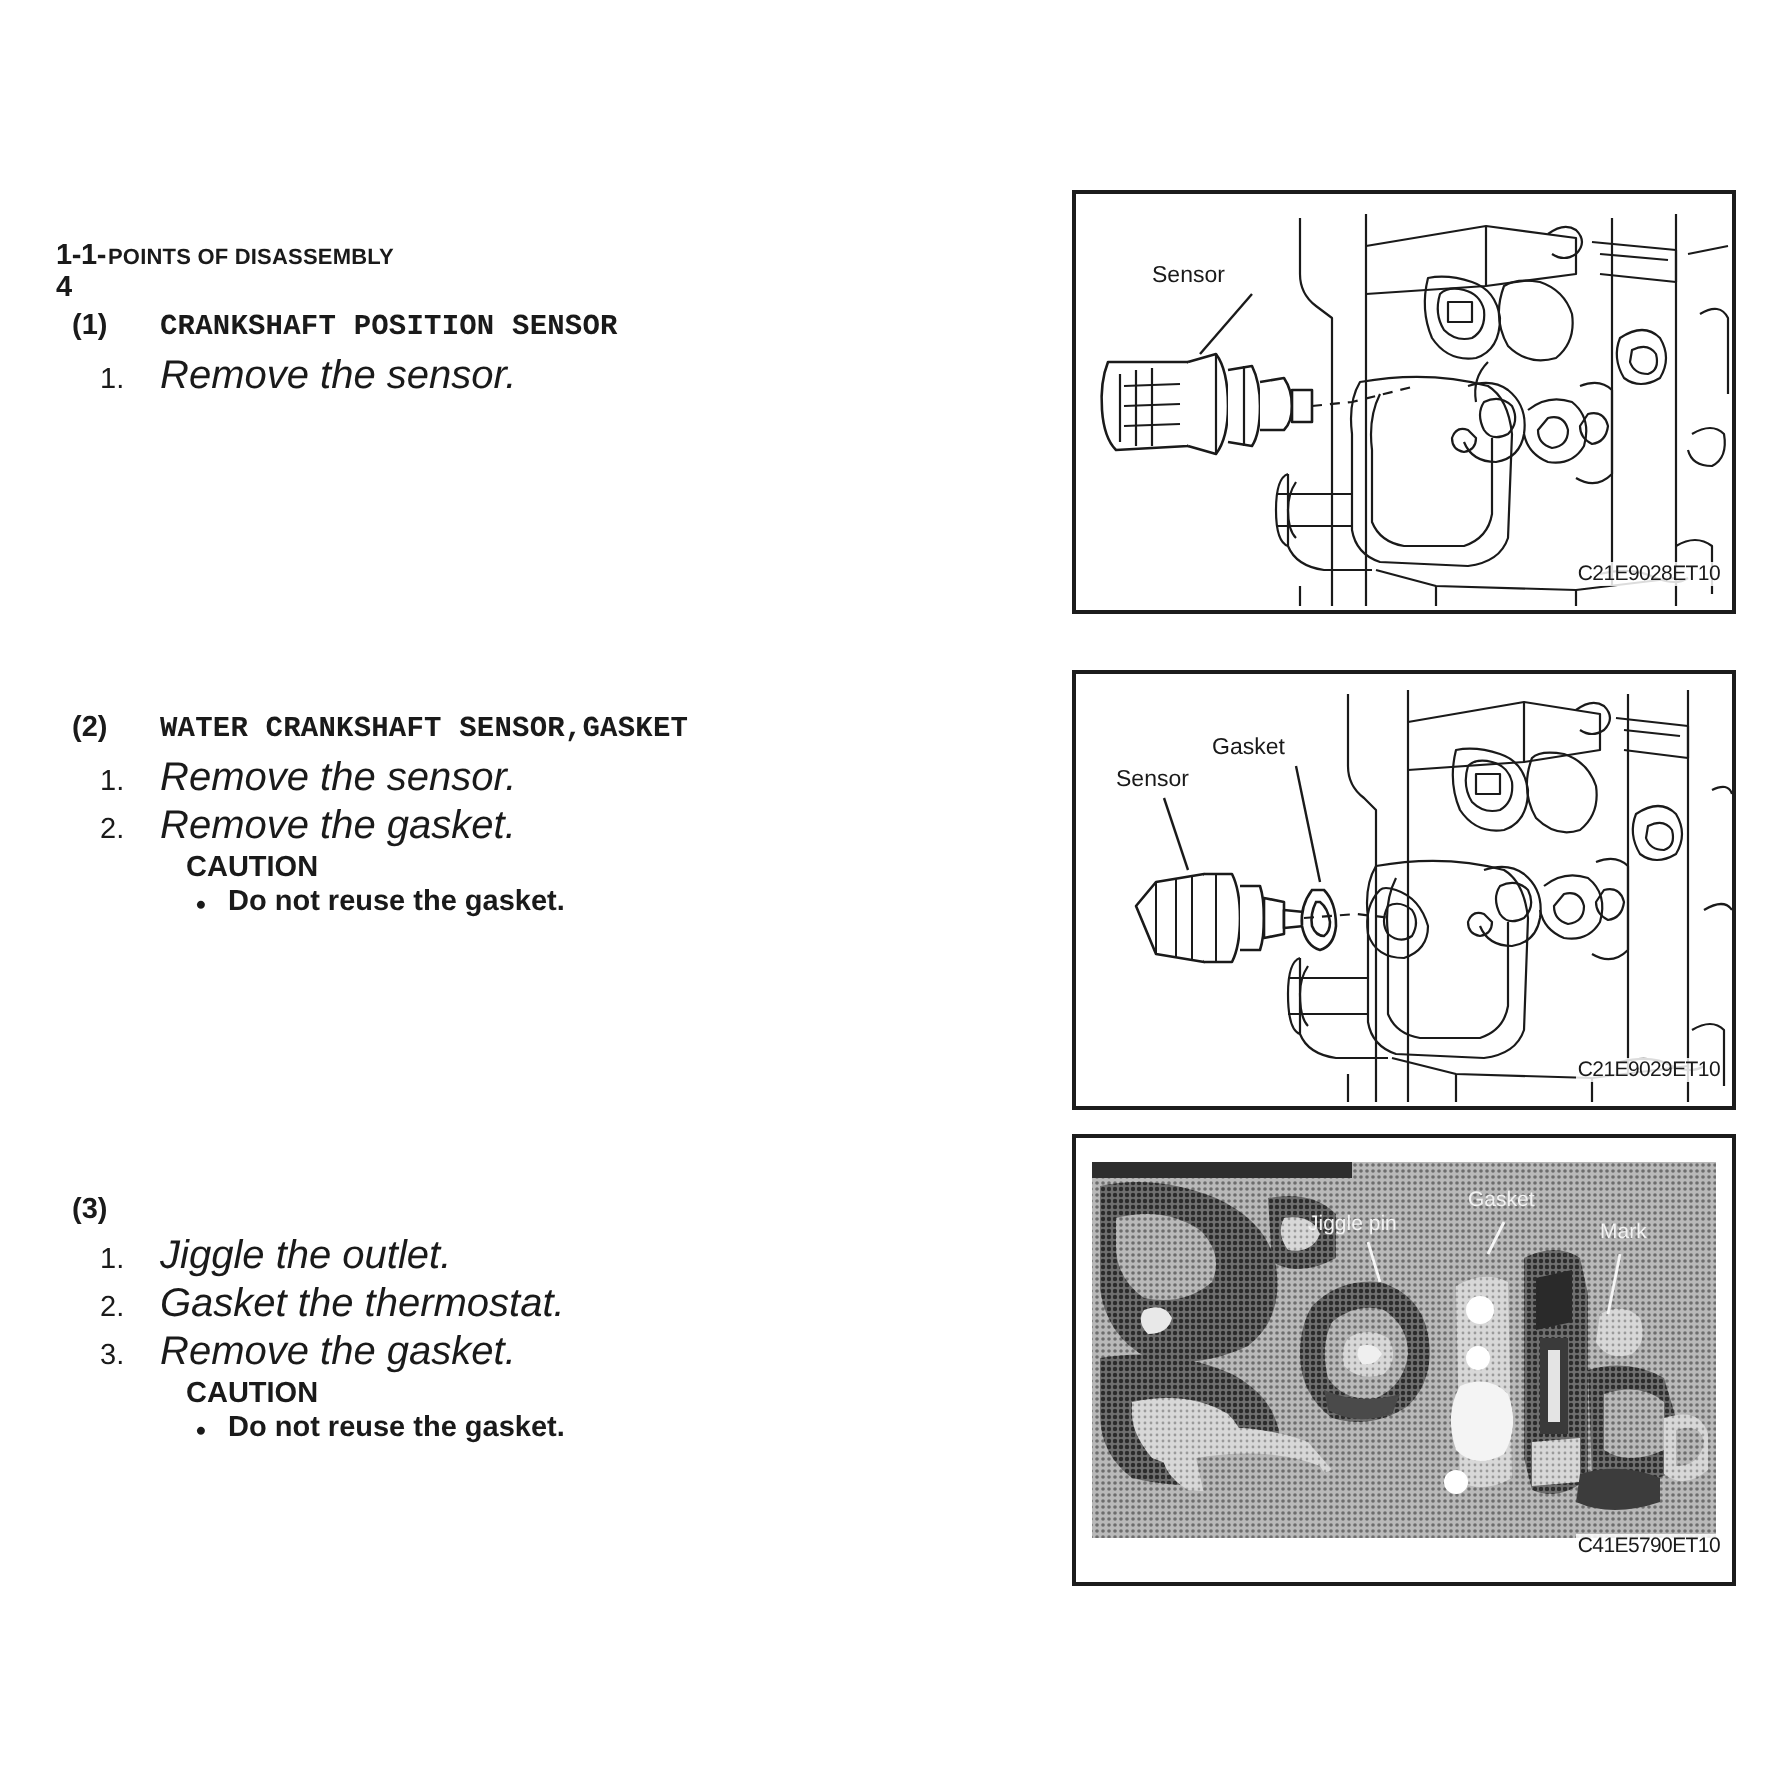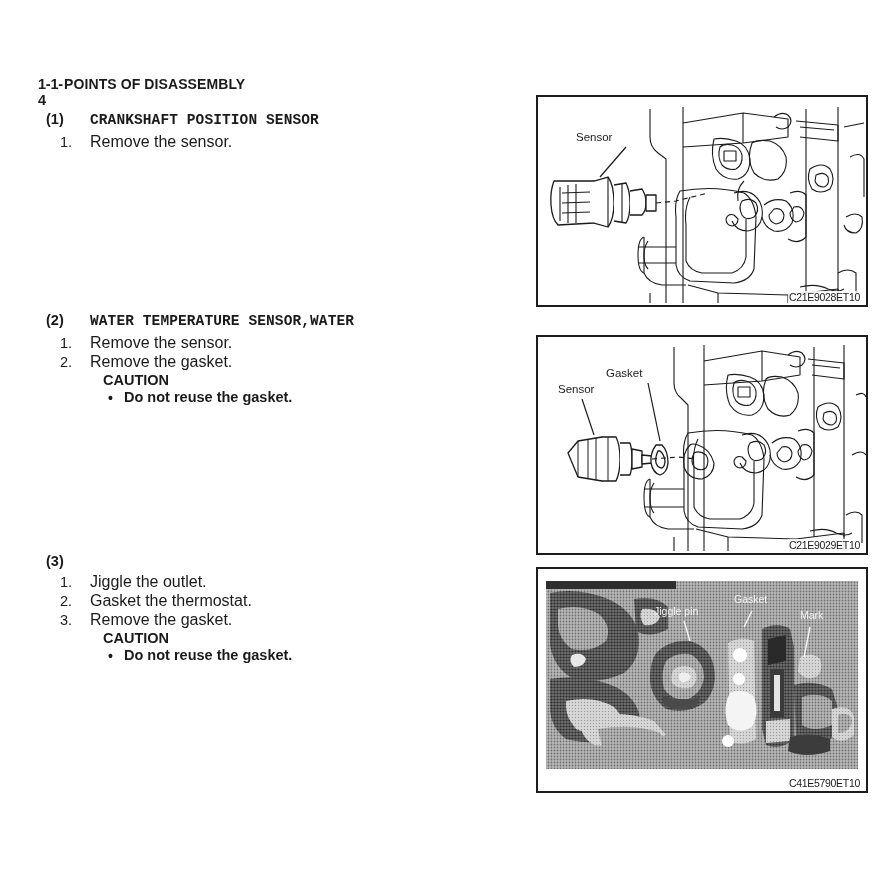--- a/index.html
+++ b/index.html
@@ -18,39 +18,39 @@
   }
 
   
   .text-col {
     position: absolute;
     left: 0;
     top: 0;
     width: 520px;
     height: 892px;
   }
-  .sec { position: absolute; left: 12px; width: 510px; }
+  .sec { position: absolute; left: 2px; width: 510px; margin-top: 44px; }
   .sec-1 { top: 76px; }
   .sec-2 { top: 312px; }
   .sec-3 { top: 553px; }
 
   .row { display: flex; align-items: baseline; }
   .h-main { margin-bottom: 3px; }
   .h-main .num {
     width: 52px;
     flex: 0 0 52px;
     padding-left: 26px;
     box-sizing: border-box;
     font-weight: bold;
     font-size: 14.5px;
     letter-spacing: -0.2px;
   }
   .h-main .ttl {
     font-weight: bold;
-    font-size: 14px;
+    font-size: 11px;
     letter-spacing: 0.1px;
   }
 
   .h-sub { margin-bottom: 4px; }
   .h-sub .num {
     width: 78px;
     flex: 0 0 78px;
     padding-left: 34px;
     box-sizing: border-box;
     font-weight: bold;
@@ -66,21 +66,21 @@
   }
 
   .step { margin-bottom: 1px; }
   .step .num {
     width: 78px;
     flex: 0 0 78px;
     padding-left: 48px;
     box-sizing: border-box;
     font-size: 14.5px;
   }
-  .step .txt { font-size: 16px; }
+  .step .txt { font-size: 20px; font-style: italic; }
 
   .caution {
     padding-left: 91px;
     font-weight: bold;
     font-size: 14.5px;
     margin-top: 1px;
     margin-bottom: 1px;
   }
   .note {
     display: flex;
@@ -103,21 +103,21 @@
   }
   .fig-1 { left: 536px; top: 95px; width: 328px; height: 208px; }
   .fig-2 { left: 536px; top: 335px; width: 328px; height: 216px; }
   .fig-3 { left: 536px; top: 567px; width: 328px; height: 222px; }
 
   .fig svg { display: block; width: 100%; height: 100%; }
 
   .figcode {
     position: absolute;
     right: 5px;
-    bottom: 2px;
+    bottom: 12px;
     font-size: 10.5px;
     font-family: "Liberation Sans", sans-serif;
     letter-spacing: -0.3px;
     color: #1a1a1a;
     background: rgba(255,255,255,0.85);
     padding: 0 1px;
   }
   .cal { font-size: 11.5px; fill: #1a1a1a; font-family: "Liberation Sans", sans-serif; }
   .cal-ph { font-size: 10.5px; fill: #f2f2f2; font-family: "Liberation Sans", sans-serif; }
 </style>
@@ -139,21 +139,21 @@
       </div>
       <div class="row step">
         <span class="num">1.</span>
         <span class="txt">Remove the sensor.</span>
       </div>
     </div>
 
     <div class="sec sec-2">
       <div class="row h-sub">
         <span class="num">(2)</span>
-        <span class="ttl">WATER TEMPERATURE SENSOR,WATER</span>
+        <span class="ttl">WATER CRANKSHAFT SENSOR,GASKET</span>
       </div>
       <div class="row step">
         <span class="num">1.</span>
         <span class="txt">Remove the sensor.</span>
       </div>
       <div class="row step">
         <span class="num">2.</span>
         <span class="txt">Remove the gasket.</span>
       </div>
       <div class="caution">CAUTION</div>

